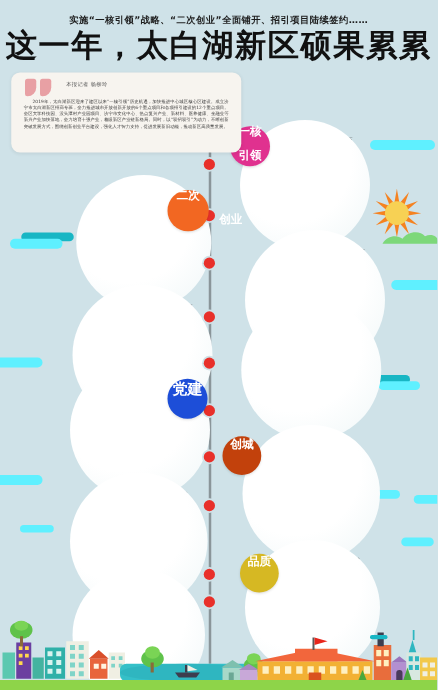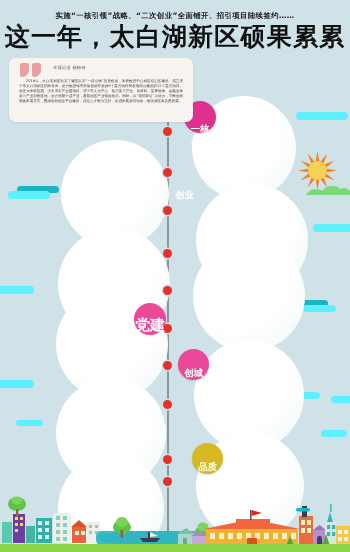--- a/index.html
+++ b/index.html
@@ -64,21 +64,21 @@
   }
   .bubble-text{
     position:absolute;
     font-size:3.4px;line-height:4.9px;color:#3c3c3c;text-align:justify;
     text-indent:6.8px;letter-spacing:.05px;
   }
 
   
   .badge{
     position:absolute;border-radius:50%;z-index:18;
-    display:flex;align-items:flex-end;justify-content:center;
+    display:flex;align-items:flex-start;justify-content:center;
     color:#fff;font-weight:bold;text-align:center;
     box-shadow:0 1px 2px rgba(0,0,0,.12);
   }
   .badge span{display:block;}
   .badge.two-line{line-height:1.02;}
 
   
   .pill{position:absolute;border-radius:20px;z-index:5;}
   .sun{position:absolute;z-index:6;}
   .sun .core{
@@ -155,42 +155,45 @@
   <div class="bubble-text" style="left:208px;top:110px;width:74px;">2019年，太白湖新区迎来了“一核引领”历史机遇，以更大的担当作为，加快推进中心城区核心区建设。新区在片区开发建设中，聚焦“一核引领”重点任务，以城市核心区开发建设为带动，高端服务集聚发展，以更有力的举措、更实的作风，加快推进教育、文化、商务功能配套的片区。</div>
   <div class="badge two-line" style="left:184px;top:101px;width:32px;height:32px;background:#e0318f;font-size:9.2px;">
     <span>一核</span>
   </div>
   <div class="badge" style="left:184px;top:101px;width:32px;height:32px;background:transparent;font-size:9.2px;padding-top:17px;box-shadow:none;">
     <span>引领</span>
   </div>
 
   <div class="bubble" style="left:61px;top:140px;width:108px;height:108px;"></div>
   <div class="bubble-text" style="left:76px;top:154px;width:76px;">2019年，太白湖新区开启“二次创业”全面征程，统筹“放了手、立了了”，加强化“自力为发展添能，项目聚焦、产业攻坚、小城融合、改革攻坚、路径提振民生等多项重点举措，全区纵持续推动各项工作落实开了总的目标任务，推动新区开发高质量、转化效率、育局促进发展，带动新旧动能转换的有力启动。</div>
+  <div class="badge two-line" style="left:134px;top:152px;width:33px;height:33px;background:#f26722;font-size:9.2px;">
+    <span>二次</span>
+  </div>
   <div class="badge" style="left:134px;top:152px;width:33px;height:33px;background:transparent;font-size:9.2px;padding-top:17px;box-shadow:none;margin-left:34px;">
     <span>创业</span>
   </div>
 
   <div class="bubble" style="left:196px;top:184px;width:112px;height:112px;"></div>
   <div class="bubble-text" style="left:212px;top:199px;width:80px;">为更好地推进项目进度，成立济宁市太白湖新区重点项目专班，实施“一二三”工作运营体系，实施“挂图作战”“擂台比拼”推进机制，全力突破56个重点建设项目。目前，已纳入文科技园建设、重大、华润、智慧广场等项目已经开工在建，国际商贸城项目陆续开工，重点民生项目加快推进，区级以上重点项目100余个，全年完成投资超百亿元，为全区高质量发展项目提供有力支撑。</div>
 
   <div class="bubble" style="left:58px;top:228px;width:112px;height:112px;"></div>
   <div class="bubble-text" style="left:74px;top:243px;width:80px;">2019年，太白湖新区持续加大民生投入，全面民生事业加大投入，坚持以民优先实现群众关切。全区新增城镇就业人员数千人，城乡居民养老保险参保率稳步提升，新增医疗卫生机构数十个，城乡居民基本医保参保率稳步提升。建立完善社区服务配套体系，加快推进人口老龄化，提升服务能力，民生服务质量社会保障水平，推动公共服务体系均等化。</div>
 
   <div class="bubble" style="left:193px;top:240px;width:112px;height:112px;"></div>
   <div class="bubble-text" style="left:211px;top:256px;width:78px;">2019年，太白湖新区坚持引领高端发展，实施聚焦招商，产业招商新，做好产业外出招商，在洽谈、改善项目服务会谈等多项工作中，精准引进、全区新增重点项目38个，在建在推动项目共26个，新落地项目23个，累计到位外资资金22亿元，形成新的发展态势，持续发展，全区产业聚集中持续增长有效，新旧动能转换取得重大突破新能源等领域，年内完成投资600余亿元。</div>
 
   <div class="bubble" style="left:56px;top:288px;width:112px;height:112px;"></div>
   <div class="bubble-text" style="left:72px;top:303px;width:80px;">2019年，太白湖新区全面加强党的建设，坚持党建引领，强化基层组织建设，深化“不忘初心、牢记使命”主题教育，推进党支部规范化建设提升，全面从严治党向纵深推进，深入开展“双联共建”活动，机关党建、社区党建、非公企业党建齐头并进，全面提升基层党组织的组织力、凝聚力和战斗力。</div>
-  <div class="badge" style="left:134px;top:303px;width:32px;height:32px;background:#ec4899;font-size:15px;">
+  <div class="badge" style="left:134px;top:303px;width:32px;height:32px;background:#1d4ed8;font-size:12px;">
     <span>党建</span>
   </div>
 
   <div class="bubble" style="left:194px;top:340px;width:110px;height:110px;"></div>
   <div class="bubble-text" style="left:211px;top:356px;width:77px;">新一轮全国城市创建工作启动以来，太白湖新区着力体现“七大提升”行动，聚焦环境治理、交通秩序、窗口服务、重点区域、公共场所文化文明建设，建立完善网格化工作推进机制，细化职责清单，对突出重点难点问题开展集中整治，形成了“全面整治齐抓共管、全覆盖精细化”的、常态化长效机制”“一体化一张、高效能民文”的工作新格局。</div>
-  <div class="badge" style="left:178px;top:349px;width:31px;height:31px;background:#ec4899;font-size:9.4px;">
+  <div class="badge" style="left:178px;top:349px;width:31px;height:31px;background:#c2410c;font-size:9.4px;">
     <span>创城</span>
   </div>
 
   <div class="bubble" style="left:56px;top:378px;width:110px;height:110px;"></div>
   <div class="bubble-text" style="left:72px;top:393px;width:78px;">2019年，太白湖新区坚持生态优先、绿色发展，深入打好污染防治攻坚战，强化大气、水、土壤污染治理，空气质量优良天数比例持续提升，全面推行河湖长制，加快生态修复治理，新增绿化面积数万平方米，建成区绿化覆盖率稳步提高，持续擦亮生态底色，绘就美丽太白湖新画卷。</div>
 
   <div class="bubble" style="left:196px;top:432px;width:108px;height:108px;"></div>
   <div class="bubble-text" style="left:212px;top:446px;width:76px;">2019年，太白湖新区聚焦品质提升，加快推进城市精细化管理，实施市政设施提升改造，新建改造城市道路数十公里，完善城市公共服务配套，提升城市功能品质，打造宜居宜业宜游的高品质现代化新城区，持续增强群众的获得感、幸福感和安全感。</div>
   <div class="badge" style="left:192px;top:443px;width:31px;height:31px;background:#d6b823;font-size:9.4px;">
     <span>品质</span>

